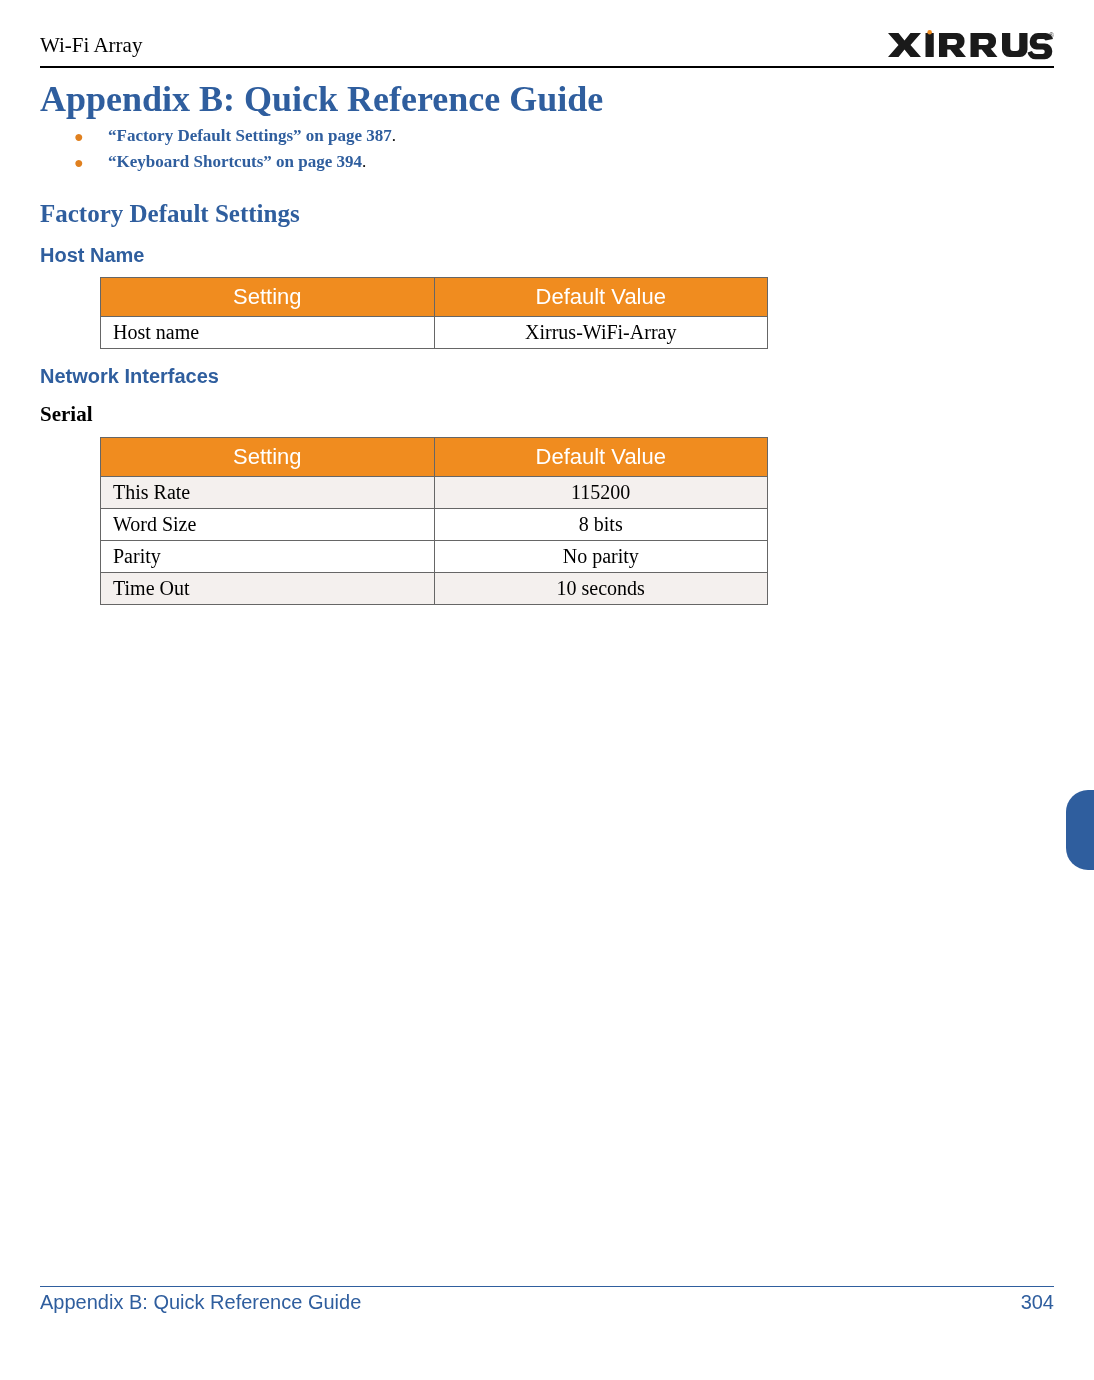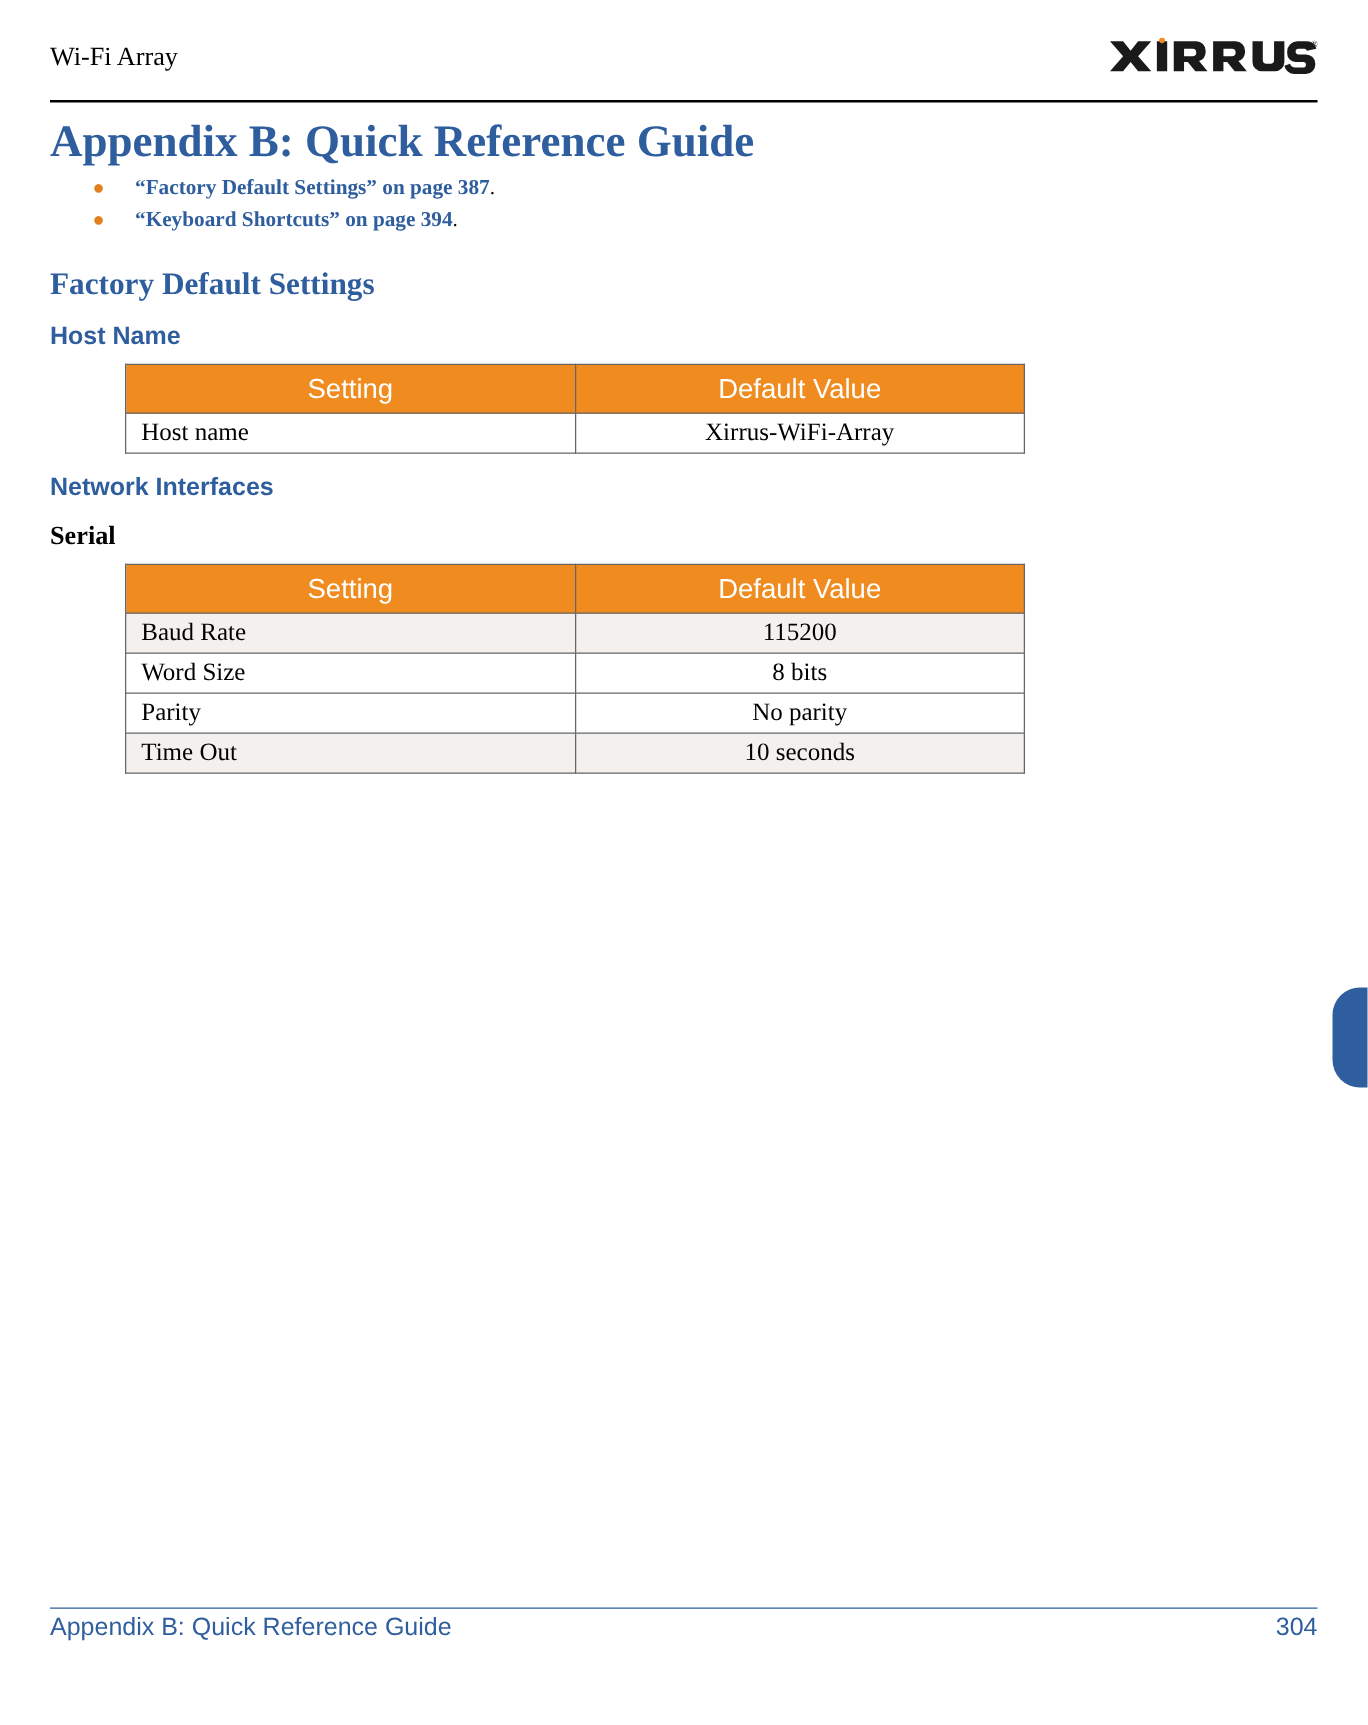--- a/index.html
+++ b/index.html
@@ -14,21 +14,21 @@
     padding: 28px 40px 20px 40px;
     position: relative;
     min-height: 1340px;
     box-sizing: border-box;
   }
   .header-row {
     display: flex;
     justify-content: space-between;
     align-items: center;
     border-bottom: 2px solid #000;
-    padding-bottom: 18px;
+    padding-bottom: 4px;
   }
   .header-left {
     font-size: 21px;
     font-family: Georgia, serif;
   }
   .logo {
     height: 34px;
     display: flex;
     align-items: center;
   }
@@ -89,21 +89,21 @@
   }
   .sub-bold {
     font-family: Georgia, serif;
     font-weight: bold;
     font-size: 21px;
     margin: 14px 0 10px 0;
   }
   table.settings {
     border-collapse: collapse;
     margin-left: 60px;
-    width: 720px;
+    width: 668px;
   }
   table.settings th {
     background: #f08c1f;
     color: #fff;
     font-family: Arial, Helvetica, sans-serif;
     font-weight: normal;
     font-size: 22px;
     padding: 6px 10px;
     border: 1px solid #666;
     text-align: center;
@@ -198,21 +198,21 @@
 
   <div class="sub-bold">Serial</div>
 
   <table class="settings">
     <tbody>
         <tr>
       <th>Setting</th>
       <th>Default Value</th>
     </tr>
     <tr class="shade">
-      <td class="col-setting">Baud Rate</td>
+      <td class="col-setting">This Rate</td>
       <td class="col-value">115200</td>
     </tr>
     <tr>
       <td class="col-setting">Word Size</td>
       <td class="col-value">8 bits</td>
     </tr>
     <tr>
       <td class="col-setting">Parity</td>
       <td class="col-value">No parity</td>
     </tr>

